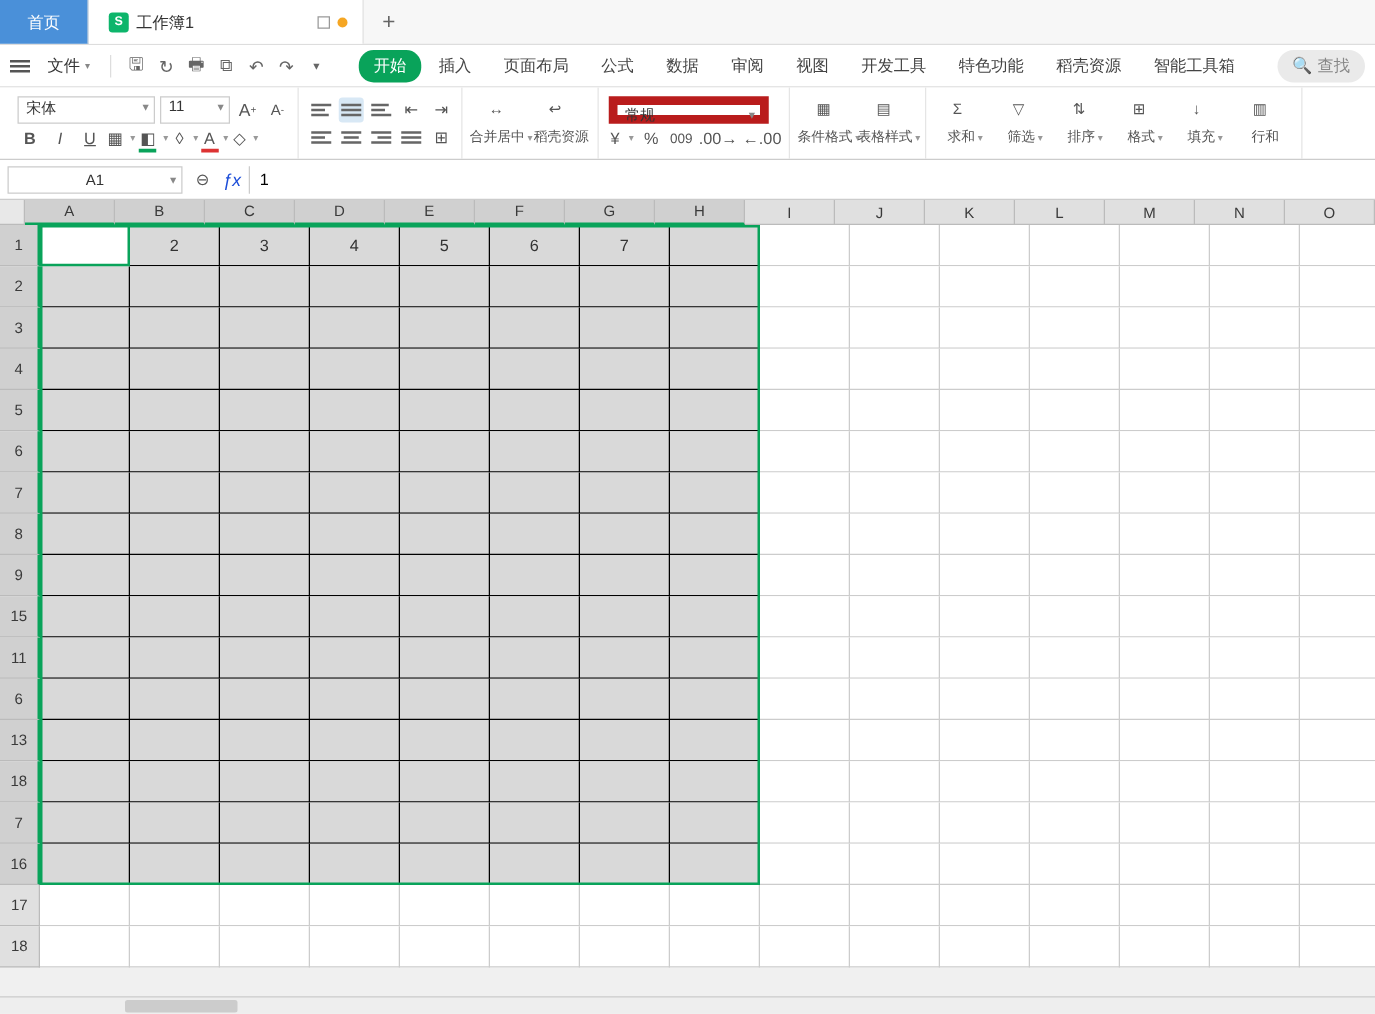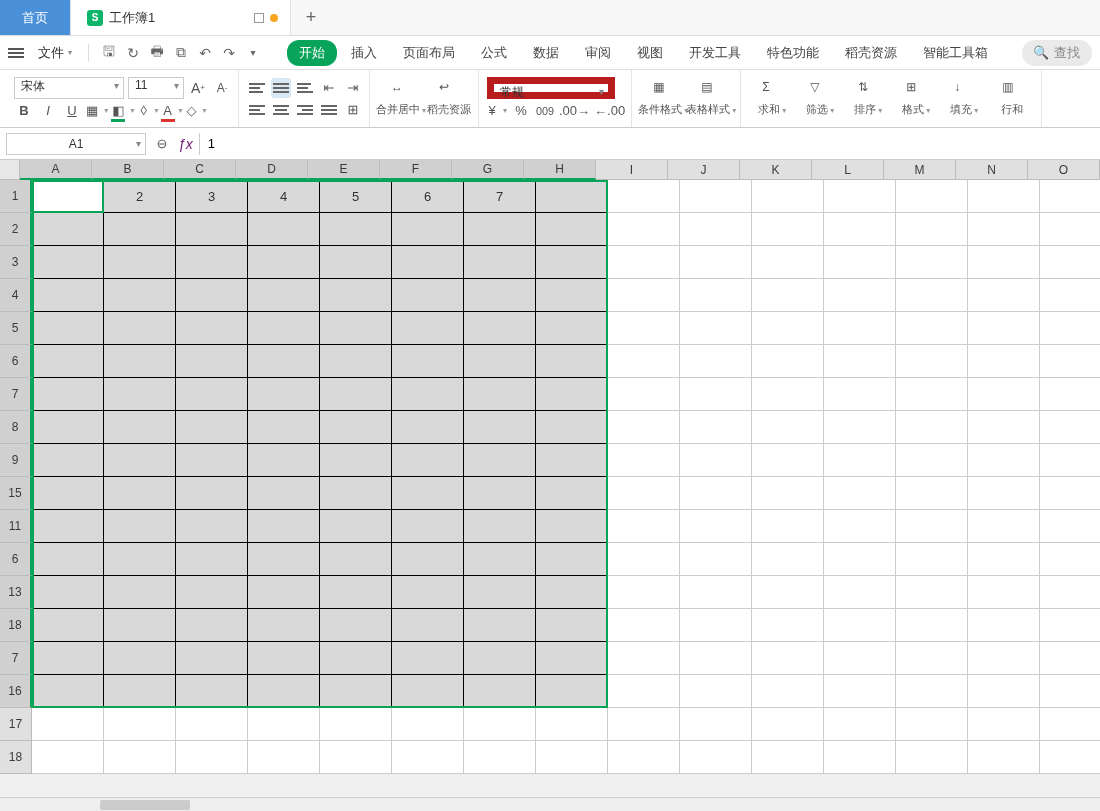--- a/index.html
+++ b/index.html
@@ -206,21 +206,21 @@
   border: 1px solid #ccc;
   background: #fff;
   display:flex;align-items:center;padding:0 6px;
   position: relative;
   font-size: 12px;
   justify-content:center;
 }
 .name-box::after{content:"▾";position:absolute;right:4px;font-size:10px;color:#888;}
 .fx {
   font-style: italic;
-  color: #701a75;
+  color: #1d4ed8;
   font-size: 14px;
 }
 .formula-input {
   flex: 1;
   height: 22px;
   border: none;
   border-left: 1px solid #ccc;
   padding: 0 8px;
   font-size: 13px;
   outline: none;

